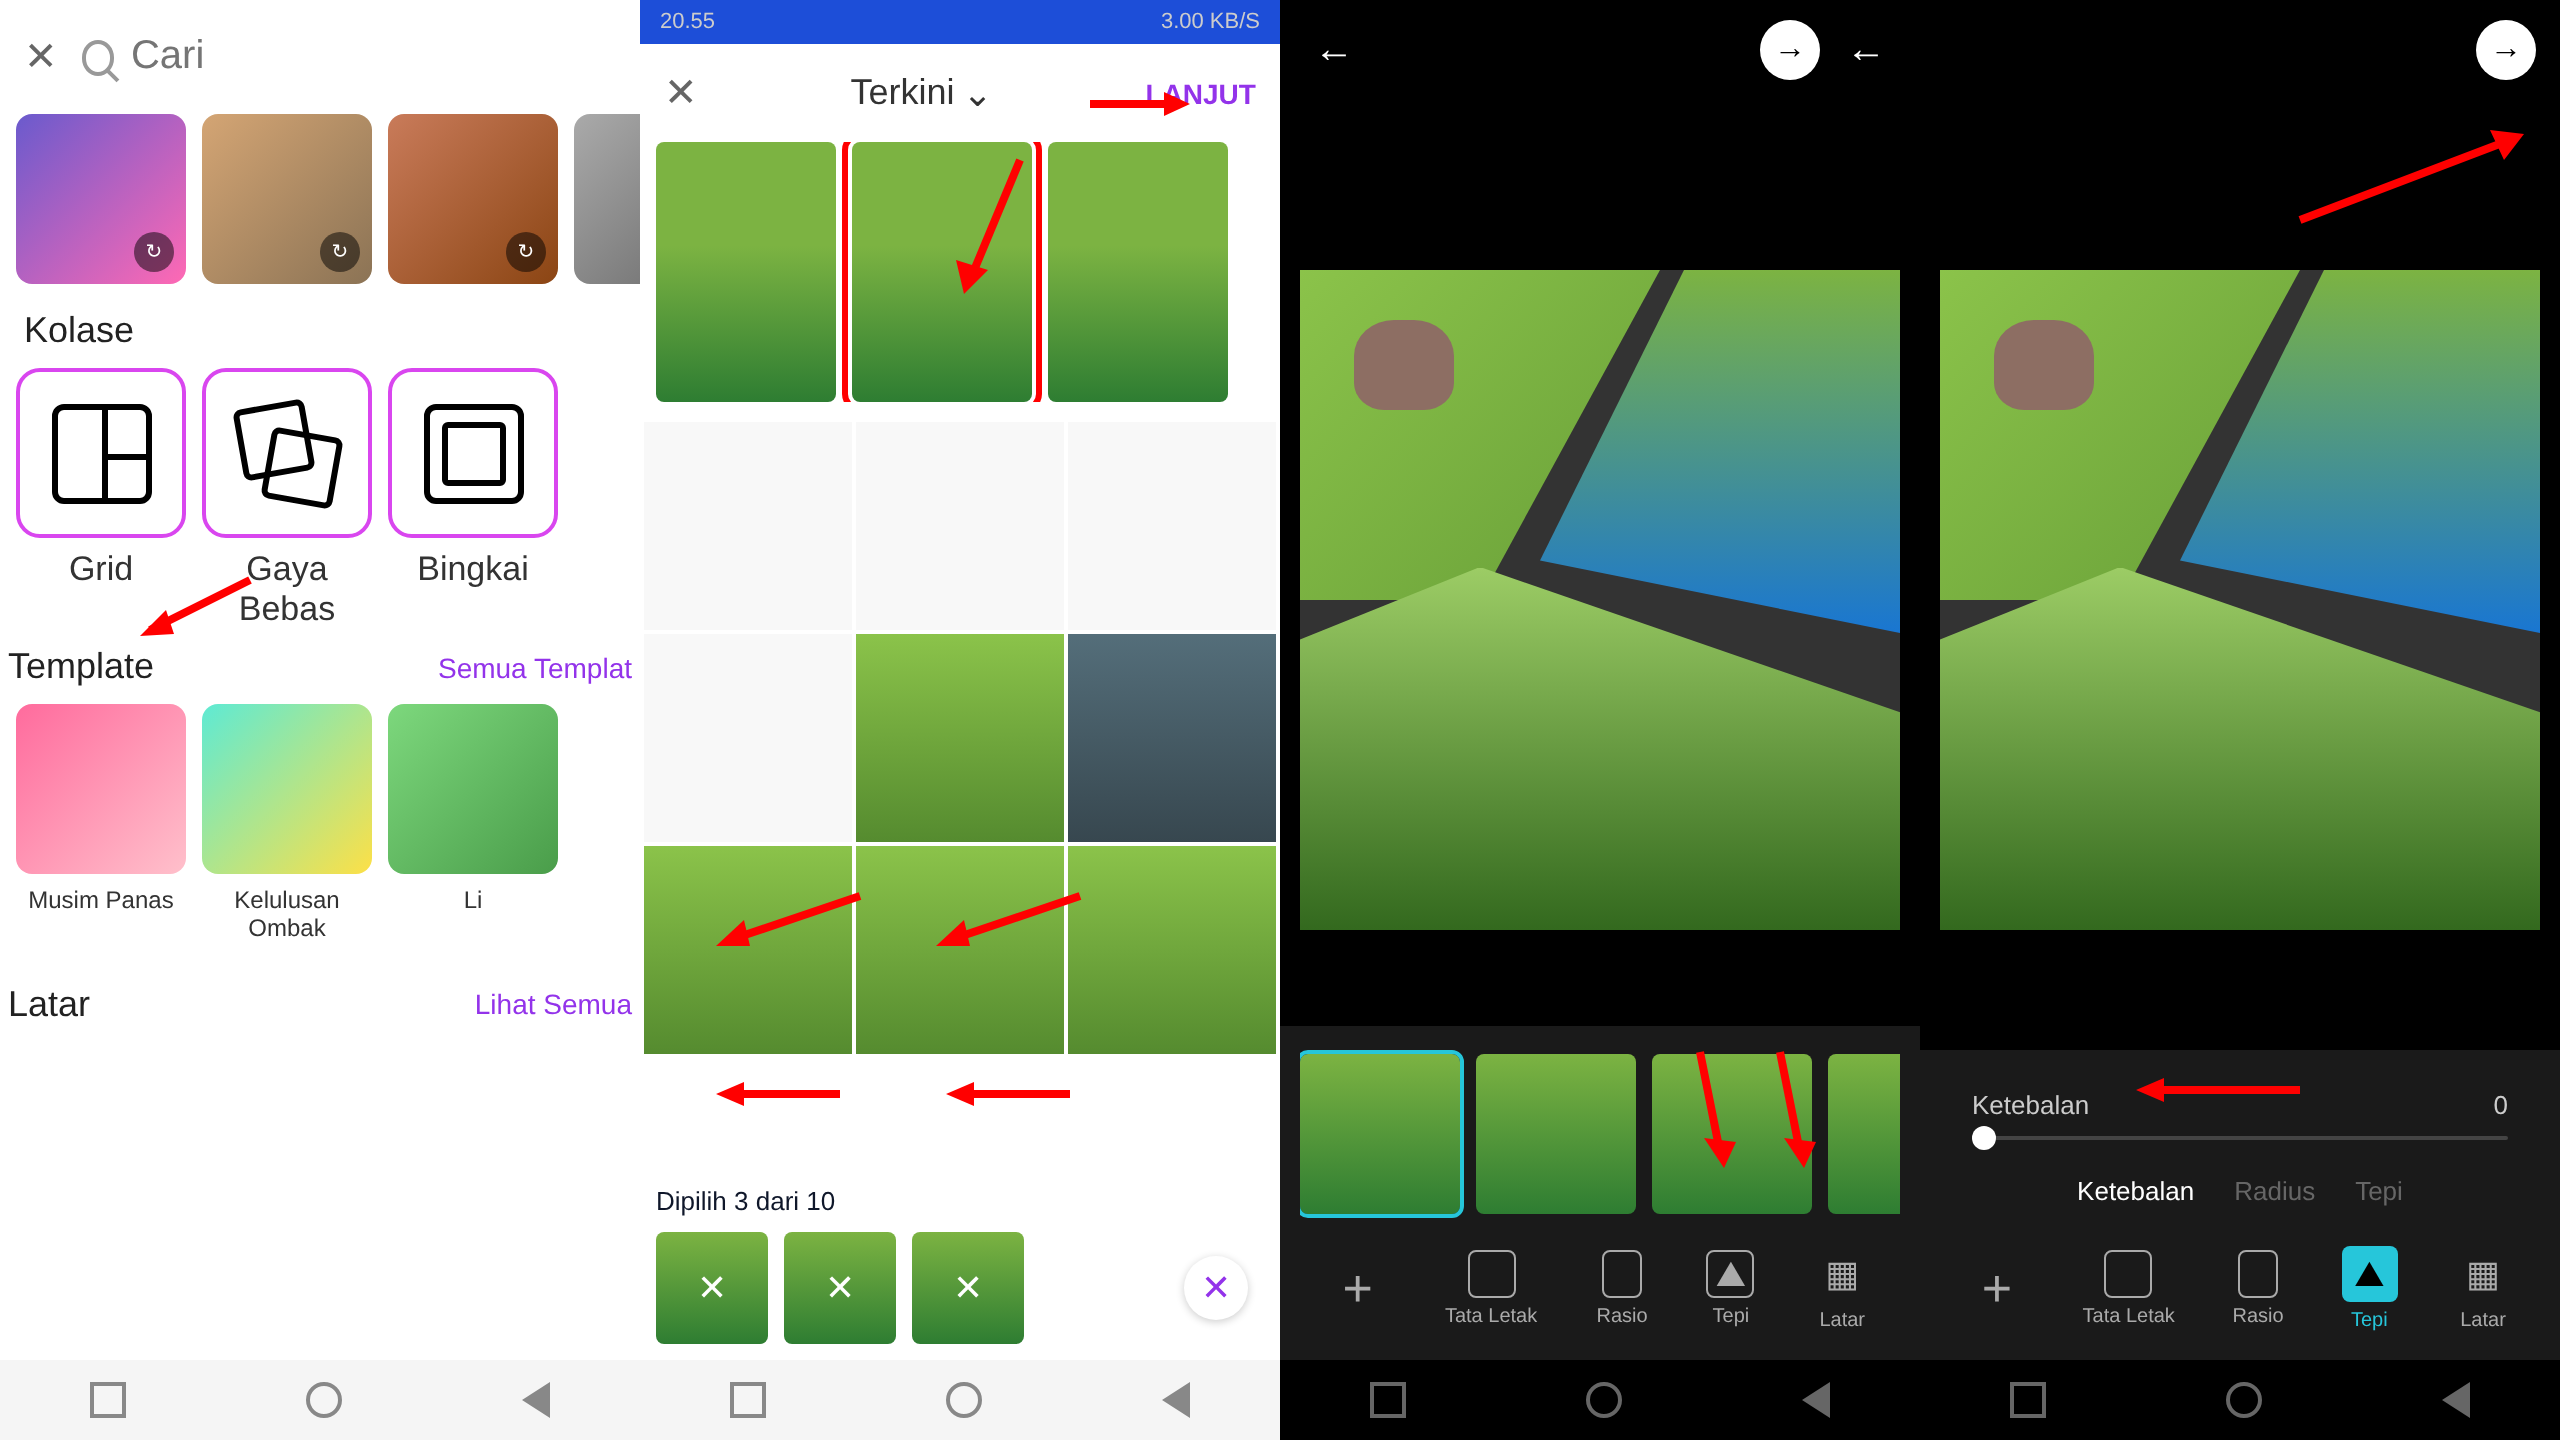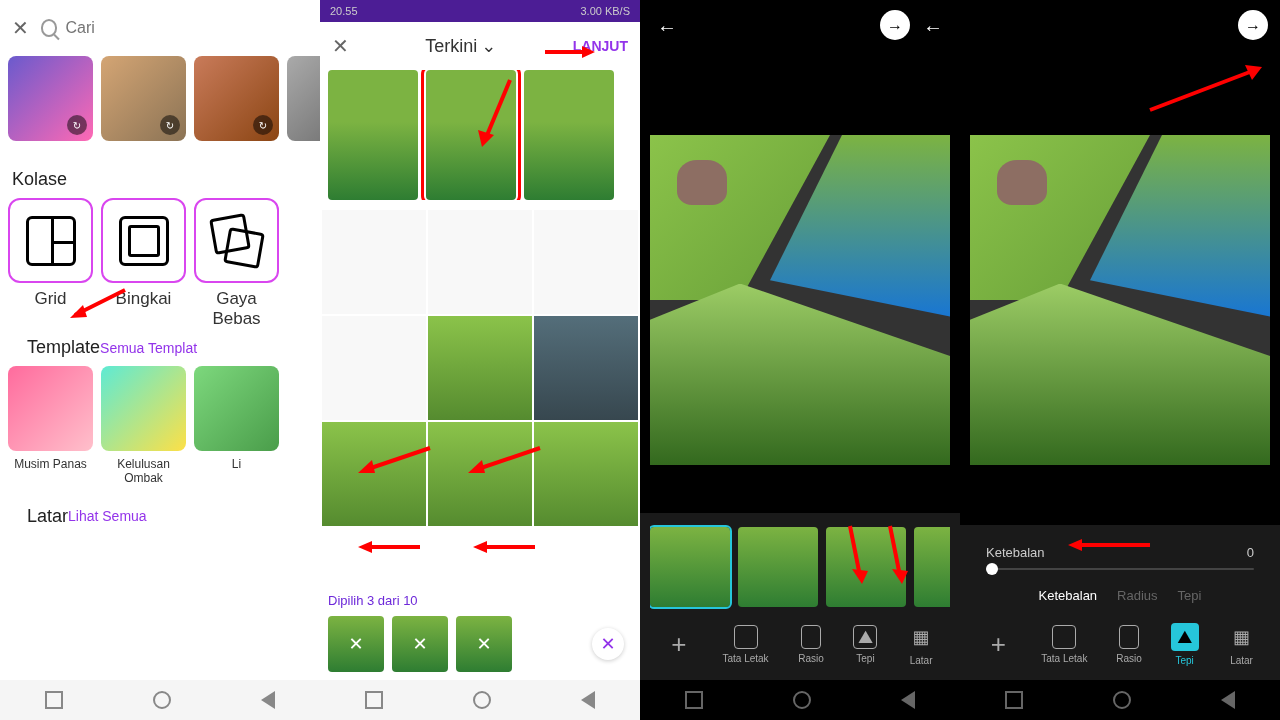--- a/index.html
+++ b/index.html
@@ -9,72 +9,72 @@
 .p2{width:320px;background:#fff}
 .p3{width:320px;background:#000}
 .p4{width:320px;background:#000}
 
 
 .p1-header{display:flex;align-items:center;padding:16px 12px;gap:12px}
 .close-x{font-size:20px;color:#666}
 .search-wrap{display:flex;align-items:center;gap:8px;flex:1}
 .search-icon{width:18px;height:18px;border:2px solid #999;border-radius:50%;position:relative}
 .search-icon::after{content:'';position:absolute;width:7px;height:2px;background:#999;bottom:-3px;right:-5px;transform:rotate(45deg)}
-.search-input{border:none;font-size:16px;color:#666;outline:none;width:100%}
+.search-input{border:none;font-size:20px;color:#666;outline:none;width:100%}
 .section-title{font-size:18px;font-weight:500;padding:8px 12px;color:#222}
 .thumb-row{display:flex;gap:8px;padding:0 8px;overflow:hidden}
 .thumb{width:85px;height:85px;border-radius:8px;background:linear-gradient(135deg,#6a5acd,#ff69b4);position:relative;flex-shrink:0}
 .thumb.t2{background:linear-gradient(135deg,#d4a574,#8b7355)}
 .thumb.t3{background:linear-gradient(135deg,#c97b5a,#8b4513)}
 .thumb.t4{background:linear-gradient(135deg,#aaa,#666)}
 .play-badge{position:absolute;bottom:6px;right:6px;width:20px;height:20px;background:rgba(0,0,0,.5);border-radius:50%;display:flex;align-items:center;justify-content:center;color:#fff;font-size:10px}
 .kolase-row{display:flex;gap:8px;padding:0 8px}
 .kolase-item{width:85px;text-align:center}
 .kolase-box{width:85px;height:85px;border:2px solid #d946ef;border-radius:12px;display:flex;align-items:center;justify-content:center;margin-bottom:6px}
 .kolase-label{font-size:17px;color:#333}
 .grid-icon{width:50px;height:50px;border:3px solid #000;border-radius:6px;position:relative}
 .grid-icon::before{content:'';position:absolute;left:50%;top:0;bottom:0;width:3px;background:#000}
 .grid-icon::after{content:'';position:absolute;right:0;top:50%;width:50%;height:3px;background:#000}
 .free-icon{width:50px;height:50px;position:relative}
 .free-icon::before,.free-icon::after{content:'';position:absolute;width:30px;height:30px;border:3px solid #000;border-radius:4px}
 .free-icon::before{top:0;left:0;transform:rotate(-10deg)}
 .free-icon::after{bottom:0;right:0;transform:rotate(10deg)}
 .frame-icon{width:50px;height:50px;border:3px solid #000;border-radius:6px;display:flex;align-items:center;justify-content:center}
 .frame-icon::after{content:'';width:26px;height:26px;border:3px solid #000;border-radius:3px}
-.template-header{display:flex;justify-content:flex-start;align-items:center;padding:8px 27px}
+.template-header{display:flex;justify-content:space-between;align-items:center;padding:8px 4px}
 .link-purple{color:#9333ea;font-size:14px}
 .template-row{display:flex;gap:8px;padding:0 8px}
 .template-item{width:85px;text-align:center}
 .template-thumb{width:85px;height:85px;border-radius:8px;margin-bottom:6px}
 .tt1{background:linear-gradient(135deg,#ff6b9d,#ffc0cb)}
 .tt2{background:linear-gradient(135deg,#5eead4,#fde047)}
 .tt3{background:linear-gradient(135deg,#e5e5e5,#999)}
 .tt4{background:linear-gradient(135deg,#7dd87d,#4a9d4a)}
 .template-label{font-size:12px;color:#333;line-height:1.2}
 .nav-bar{position:absolute;bottom:0;left:0;right:0;height:40px;display:flex;justify-content:space-around;align-items:center;background:#f5f5f5}
 .nav-icon{width:18px;height:18px;border:2px solid #888}
 .nav-circle{width:18px;height:18px;border:2px solid #888;border-radius:50%}
 .nav-tri{width:0;height:0;border-top:9px solid transparent;border-bottom:9px solid transparent;border-right:14px solid #888}
 
 
-.status-bar{height:22px;background:#4c1d95;display:flex;justify-content:space-between;align-items:center;padding:0 10px;color:#ccc;font-size:11px}
+.status-bar{height:22px;background:#1d4ed8;display:flex;justify-content:space-between;align-items:center;padding:0 10px;color:#ccc;font-size:11px}
 .p2-header{display:flex;align-items:center;justify-content:space-between;padding:12px}
 .dropdown{font-size:18px;color:#333;display:flex;align-items:center;gap:4px}
 .lanjut{color:#9333ea;font-weight:600;font-size:14px}
 .collage-templates{display:flex;gap:8px;padding:0 8px;overflow:hidden}
 .ct{width:90px;height:130px;background:#eee;border-radius:4px;flex-shrink:0;position:relative}
 .ct.selected{outline:3px solid #f00;outline-offset:2px}
 .ct-green{background:linear-gradient(180deg,#7cb342 40%,#2e7d32)}
 .photo-grid{display:flex;flex-wrap:wrap;gap:2px;padding:2px;margin-top:8px}
 .pg-item{width:104px;height:104px;background:#ddd;flex-shrink:0}
 .pg-text{background:#f8f8f8;font-size:7px;color:#999;padding:4px}
 .pg-green{background:linear-gradient(180deg,#8bc34a,#558b2f)}
 .pg-mountain{background:linear-gradient(180deg,#546e7a,#37474f)}
 .selected-bar{position:absolute;bottom:40px;left:0;right:0;padding:8px;background:#fff}
-.selected-text{font-size:13px;color:#6d28d9;margin-bottom:8px}
+.selected-text{font-size:13px;color:#0f172a;margin-bottom:8px}
 .selected-thumbs{display:flex;gap:8px;align-items:center}
 .sel-thumb{width:56px;height:56px;background:linear-gradient(180deg,#7cb342,#2e7d32);border-radius:4px;position:relative;display:flex;align-items:center;justify-content:center;color:#fff}
 .sel-x{position:absolute;top:50%;left:50%;transform:translate(-50%,-50%);font-size:18px}
 .big-x{width:32px;height:32px;border-radius:50%;background:#fff;box-shadow:0 1px 4px rgba(0,0,0,.2);display:flex;align-items:center;justify-content:center;color:#9333ea;margin-left:auto;margin-right:8px;font-size:18px}
 
 
 .dark-header{height:50px;display:flex;align-items:center;justify-content:space-between;padding:0 12px}
 .arrow-btn{width:30px;height:30px;display:flex;align-items:center;justify-content:center;color:#fff;font-size:20px}
 .arrow-circle{width:30px;height:30px;border-radius:50%;background:#fff;display:flex;align-items:center;justify-content:center;color:#000;font-size:16px}
 .canvas-area{height:400px;background:#000;display:flex;align-items:center;justify-content:center;padding:10px;margin-top:50px}
@@ -122,39 +122,39 @@
         <div class="play-badge">↻</div>
       </div>
     <div class="thumb t2">
         <div class="play-badge">↻</div>
       </div>
     <div class="thumb t3">
         <div class="play-badge">↻</div>
       </div>
     <div class="thumb t4"></div>
   </div>
-  <div class="section-title" style="margin-top:20px">Kolase</div>
+  <div class="section-title" style="margin-top:5px">Kolase</div>
   <div class="kolase-row">
     <div class="kolase-item">
       <div class="kolase-box">
           <div class="grid-icon"></div>
         </div>
       <div class="kolase-label">Grid</div>
     </div>
     <div class="kolase-item">
       <div class="kolase-box">
-          <div class="frame-icon"></div>
-        </div>
-      <div class="kolase-label">Bingkai</div>
+          <div class="free-icon"></div>
+        </div>
+      <div class="kolase-label">Gaya Bebas</div>
     </div>
     <div class="kolase-item">
       <div class="kolase-box">
-          <div class="free-icon"></div>
-        </div>
-      <div class="kolase-label">Gaya Bebas</div>
+          <div class="frame-icon"></div>
+        </div>
+      <div class="kolase-label">Bingkai</div>
     </div>
   </div>
   <div class="template-header">
     <div class="section-title" style="padding:0">Template</div>
     <div class="link-purple">Semua Templat</div>
   </div>
   <div class="template-row">
     <div class="template-item">
         <div class="template-thumb tt1"></div>
         <div class="template-label">Musim Panas</div>

